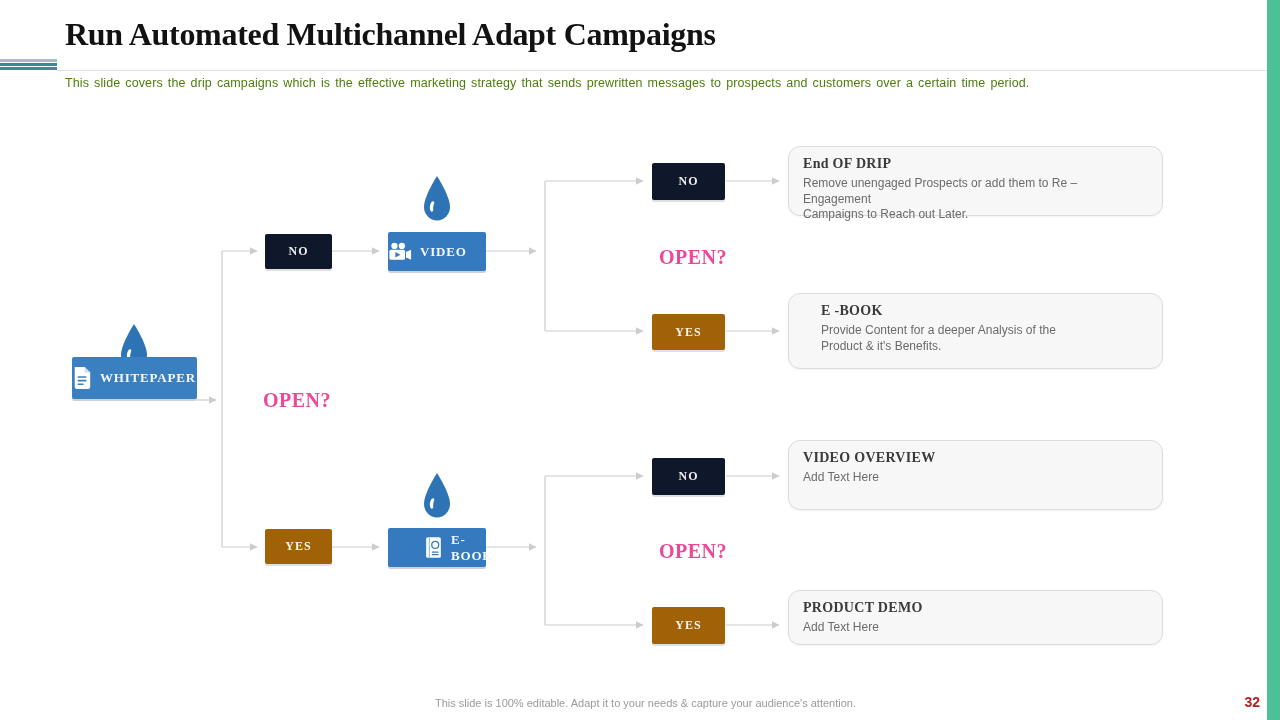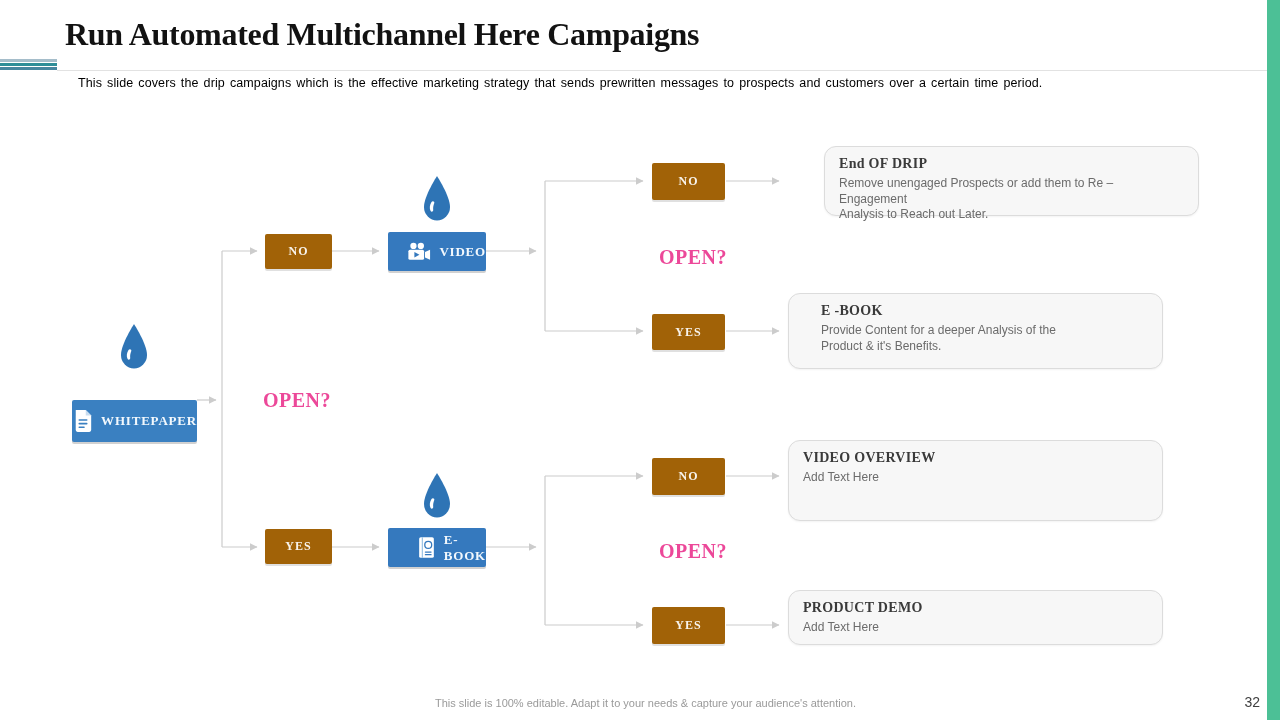--- a/index.html
+++ b/index.html
@@ -15,48 +15,48 @@
   .accent-stripes .s2 { top:4px; background:#2e8e98; }
   .accent-stripes .s3 { top:8px; background:#47869f; }
   .slide-title {
     position:absolute; left:65px; top:16px; width:1100px;
     font-family:"Liberation Serif", serif; font-weight:700; font-size:32px;
     color:#121212; letter-spacing:-0.3px; white-space:nowrap;
   }
   .title-rule { position:absolute; left:57px; top:70px; width:1210px; height:1px; background:#e2e2e2; }
   .slide-subtitle {
     position:absolute; left:65px; top:76px; width:1000px;
-    font-size:12.5px; color:#000000; letter-spacing:0.1px; word-spacing:1.5px;margin-left:13px;
+    font-size:12.5px; color:#4d7c0f; letter-spacing:0.1px; word-spacing:1.5px;
   }
   
   .connectors { position:absolute; left:0; top:0; width:1280px; height:720px; }
   
   .drop { position:absolute; width:36px; height:52px; }
   
   .node {
-    position:absolute; display:flex; align-items:center; justify-content:flex-end; gap:8px;
+    position:absolute; display:flex; align-items:center; justify-content:flex-start; gap:8px;
     background:#3579be; border-radius:2px; box-shadow:0 2px 0 rgba(0,0,0,0.18);
     cursor:pointer;
   }
   .node .node-label {
     font-family:"Liberation Serif", serif; font-weight:700; font-size:13px;
     color:#f2f8fd; letter-spacing:0.8px;
   }
-  .node-start { left:72px; top:400px; width:125px; height:42px; background:#3a80c1; }
+  .node-start { left:72px; top:357px; width:125px; height:42px; background:#3a80c1; }
   .node-video { left:388px; top:232px; width:98px; height:39px; }
   .node-ebook { left:388px; top:528px; width:98px; height:39px;padding-left:36px; }
   .node-icon { display:flex; align-items:center; }
   
   .chip {
     position:absolute; display:flex; align-items:center; justify-content:center;
     border-radius:2px; font-family:"Liberation Serif", serif; font-weight:700;
     font-size:12px; letter-spacing:1px; color:rgba(255,255,255,0.92);
     box-shadow:0 2px 0 rgba(0,0,0,0.12); cursor:pointer;
   }
-  .chip-no  { background:#a16207; }
+  .chip-no  { background:#0f172a; }
   .chip-yes { background:#a16207; }
   .chip-no-1  { left:265px; top:234px; width:67px; height:35px; }
   .chip-yes-1 { left:265px; top:529px; width:67px; height:35px; }
   .chip-no-2  { left:652px; top:163px; width:73px; height:37px; }
   .chip-yes-2 { left:652px; top:314px; width:73px; height:36px; }
   .chip-no-3  { left:652px; top:458px; width:73px; height:37px; }
   .chip-yes-3 { left:652px; top:607px; width:73px; height:37px; }
   
   .open-label {
     position:absolute; width:130px; text-align:center;
@@ -65,52 +65,52 @@
   }
   .open-mid    { left:232px; top:389px; }
   .open-top    { left:628px; top:246px; }
   .open-bottom { left:628px; top:540px; }
   
   .card {
     position:absolute; left:788px; width:375px;
     background:#f7f7f7; border:1px solid #dcdcdc; border-radius:12px;
     padding:9px 14px; box-shadow:0 1px 2px rgba(0,0,0,0.05); cursor:pointer;
   }
-  .card-1 { top:146px; height:70px;margin-left:36px; }
+  .card-1 { top:146px; height:70px; }
   .card-2 { top:293px; height:76px;padding-left:32px; }
-  .card-3 { top:440px; height:81px; }
+  .card-3 { top:440px; height:70px; }
   .card-4 { top:590px; height:55px; }
   .card-title {
     font-family:"Liberation Serif", serif; font-weight:700; font-size:14px;
     color:#3a3a3a; letter-spacing:0.3px; margin-bottom:4px;
   }
   .card-body {
     font-size:12px; color:#6b6b6b; line-height:1.3; white-space:pre-line;
   }
   
   .footer-note {
     position:absolute; left:0; top:697px; width:1267px; text-align:center;
     font-size:11px; color:#9a9a9a;margin-left:12px;
   }
   .page-number {
-    position:absolute; right:20px; top:694px; font-size:14px; color:#404040;
+    position:absolute; right:20px; top:694px; font-size:14px; color:#b91c1c;font-weight:bold;
   }
   .right-accent-bar { position:absolute; right:0; top:0; width:13px; height:720px; background:#4cc096; }
 </style>
 </head>
 <body>
 
 <div class="slide">
 
   <div class="accent-stripes">
     <div class="s1"></div>
     <div class="s2"></div>
     <div class="s3"></div>
   </div>
-  <h1 class="slide-title">Run Automated Multichannel Here Campaigns</h1>
+  <h1 class="slide-title">Run Automated Multichannel Adapt Campaigns</h1>
   <div class="title-rule"></div>
   <p class="slide-subtitle">This slide covers the drip campaigns which is the effective marketing strategy that sends prewritten messages to prospects and customers over a certain time period.</p>
 
   <svg class="connectors" viewBox="0 0 1280 720">
     <defs>
       <marker id="arw" markerWidth="9" markerHeight="9" refX="7.5" refY="4" orient="auto" markerUnits="userSpaceOnUse">
         <path d="M0,0 L8,4 L0,8 Z" fill="#cccccc"></path>
       </marker>
     </defs>
     <g stroke="#cccccc" stroke-width="1.2" fill="none">
@@ -211,21 +211,21 @@
       <span>YES</span>
     </div>
 
   <div class="open-label open-mid">OPEN?</div>
   <div class="open-label open-top">OPEN?</div>
   <div class="open-label open-bottom">OPEN?</div>
 
   <div class="card card-1">
     <div class="card-title">End OF DRIP</div>
     <div class="card-body">Remove unengaged Prospects or add them to Re – Engagement
-Analysis to Reach out Later.</div>
+Campaigns to Reach out Later.</div>
   </div>
   <div class="card card-2">
     <div class="card-title">E -BOOK</div>
     <div class="card-body">Provide Content for a deeper Analysis of the
 Product &amp; it's Benefits.</div>
   </div>
   <div class="card card-3">
     <div class="card-title">VIDEO OVERVIEW</div>
     <div class="card-body">Add Text Here</div>
   </div>

